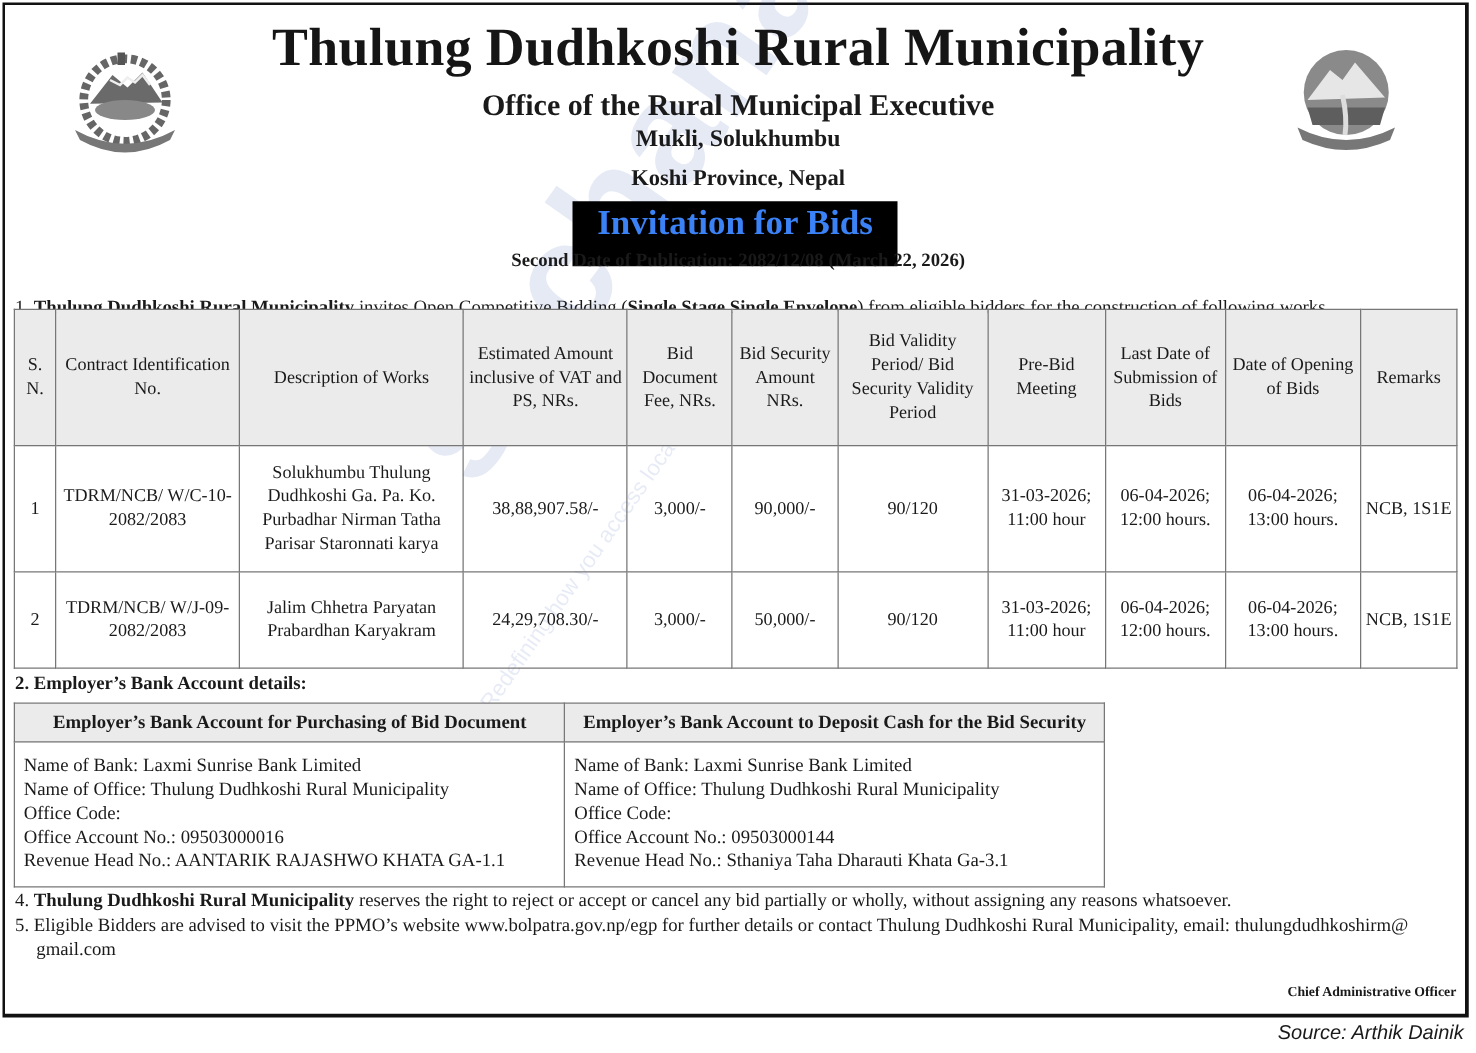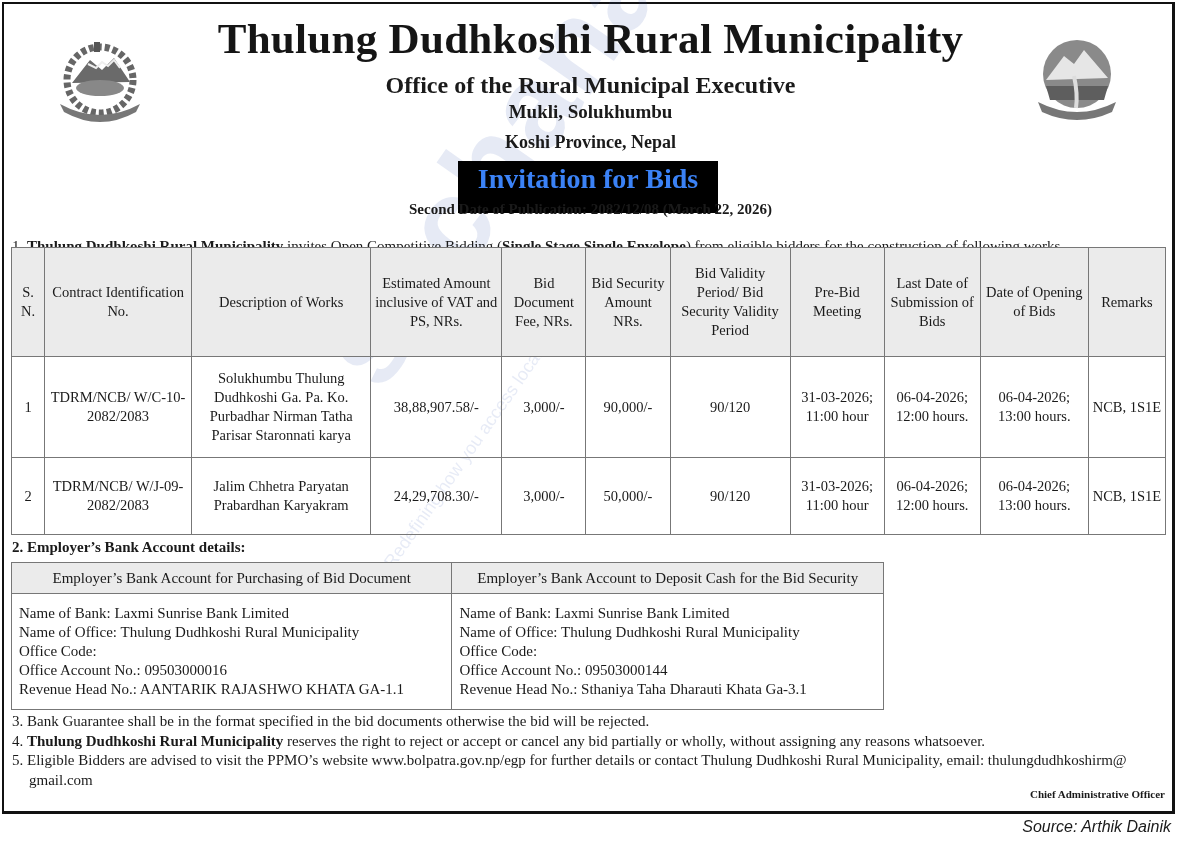--- a/index.html
+++ b/index.html
@@ -45,21 +45,21 @@
   }
   table.works th, table.works td { border:1px solid #777; text-align:center; vertical-align:middle; padding:2px 3px; line-height:19px; }
   table.works th { background:#ebebeb; font-weight:normal; height:104px; }
   table.works tr.r1 td { height:96px; }
   table.works tr.r2 td { height:72px; }
   .sec2 { position:absolute; left:12px; top:539px; font-size:15px; font-weight:bold; }
   table.bank {
     position:absolute; left:11px; top:562px; width:873px; border-collapse:collapse; font-size:15px;
   }
   table.bank th, table.bank td { border:1px solid #777; }
-  table.bank th { background:#ebebeb; font-weight:normal; height:28px; }
+  table.bank th { background:#ebebeb; font-weight:bold; height:28px; }
   table.bank td { vertical-align:top; padding:10px 18px 10px 7px; line-height:19px; height:97px; box-sizing:border-box; }
   .bank-line { display:block; }
   .notes { position:absolute; left:12px; top:712px; width:1160px; font-size:15px; line-height:19.5px; }
   .note { display:block; }
   .note-cont { display:block; padding-left:17px; }
   .signoff { position:absolute; right:16px; top:788px; font-size:11px; font-weight:bold; }
   .source { position:absolute; right:10px; top:818px; font-size:16px; font-style:italic; font-family:"Liberation Sans", sans-serif; }
 </style>
 </head>
 <body>
@@ -191,20 +191,19 @@
         <span class="bank-line">Name of Office: Thulung Dudhkoshi Rural Municipality</span>
         <span class="bank-line">Office Code:</span>
         <span class="bank-line">Office Account No.: 09503000144</span>
         <span class="bank-line">Revenue Head No.: Sthaniya Taha Dharauti Khata Ga-3.1</span>
       </td>
     </tr>
   </tbody>
 </table>
 
 <div class="notes">
-  <span class="note">3. Bank Guarantee shall be in the format specified in the bid documents otherwise the bid will be rejected.</span>
   <span class="note"><span>4. </span><b>Thulung Dudhkoshi Rural Municipality</b><span> reserves the right to reject or accept or cancel any bid partially or wholly, without assigning any reasons whatsoever.</span></span>
   <span class="note">5. Eligible Bidders are advised to visit the PPMO’s website www.bolpatra.gov.np/egp for further details or contact Thulung Dudhkoshi Rural Municipality, email: thulungdudhkoshirm@</span>
   <span class="note-cont">gmail.com</span>
 </div>
 
 <div class="signoff">Chief Administrative Officer</div>
 <div class="source">Source: Arthik Dainik</div>
 
 </body></html>

